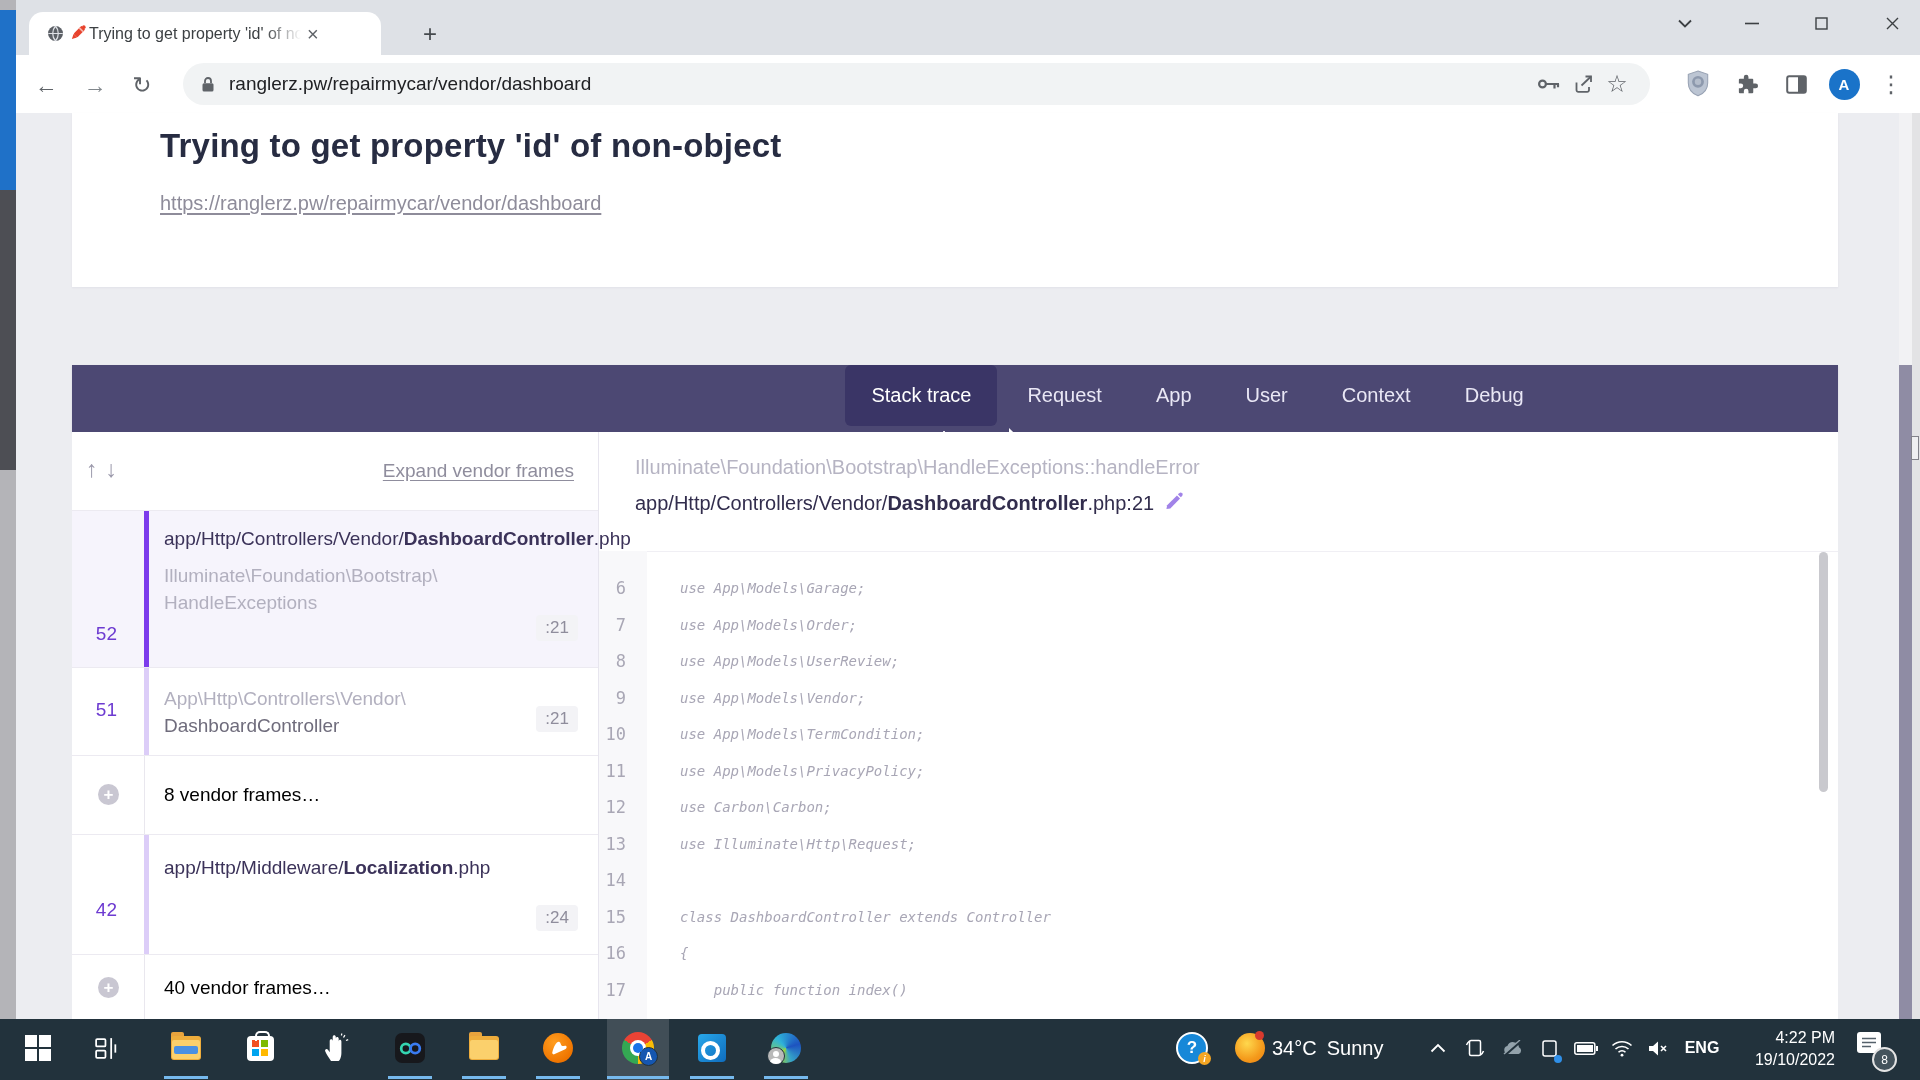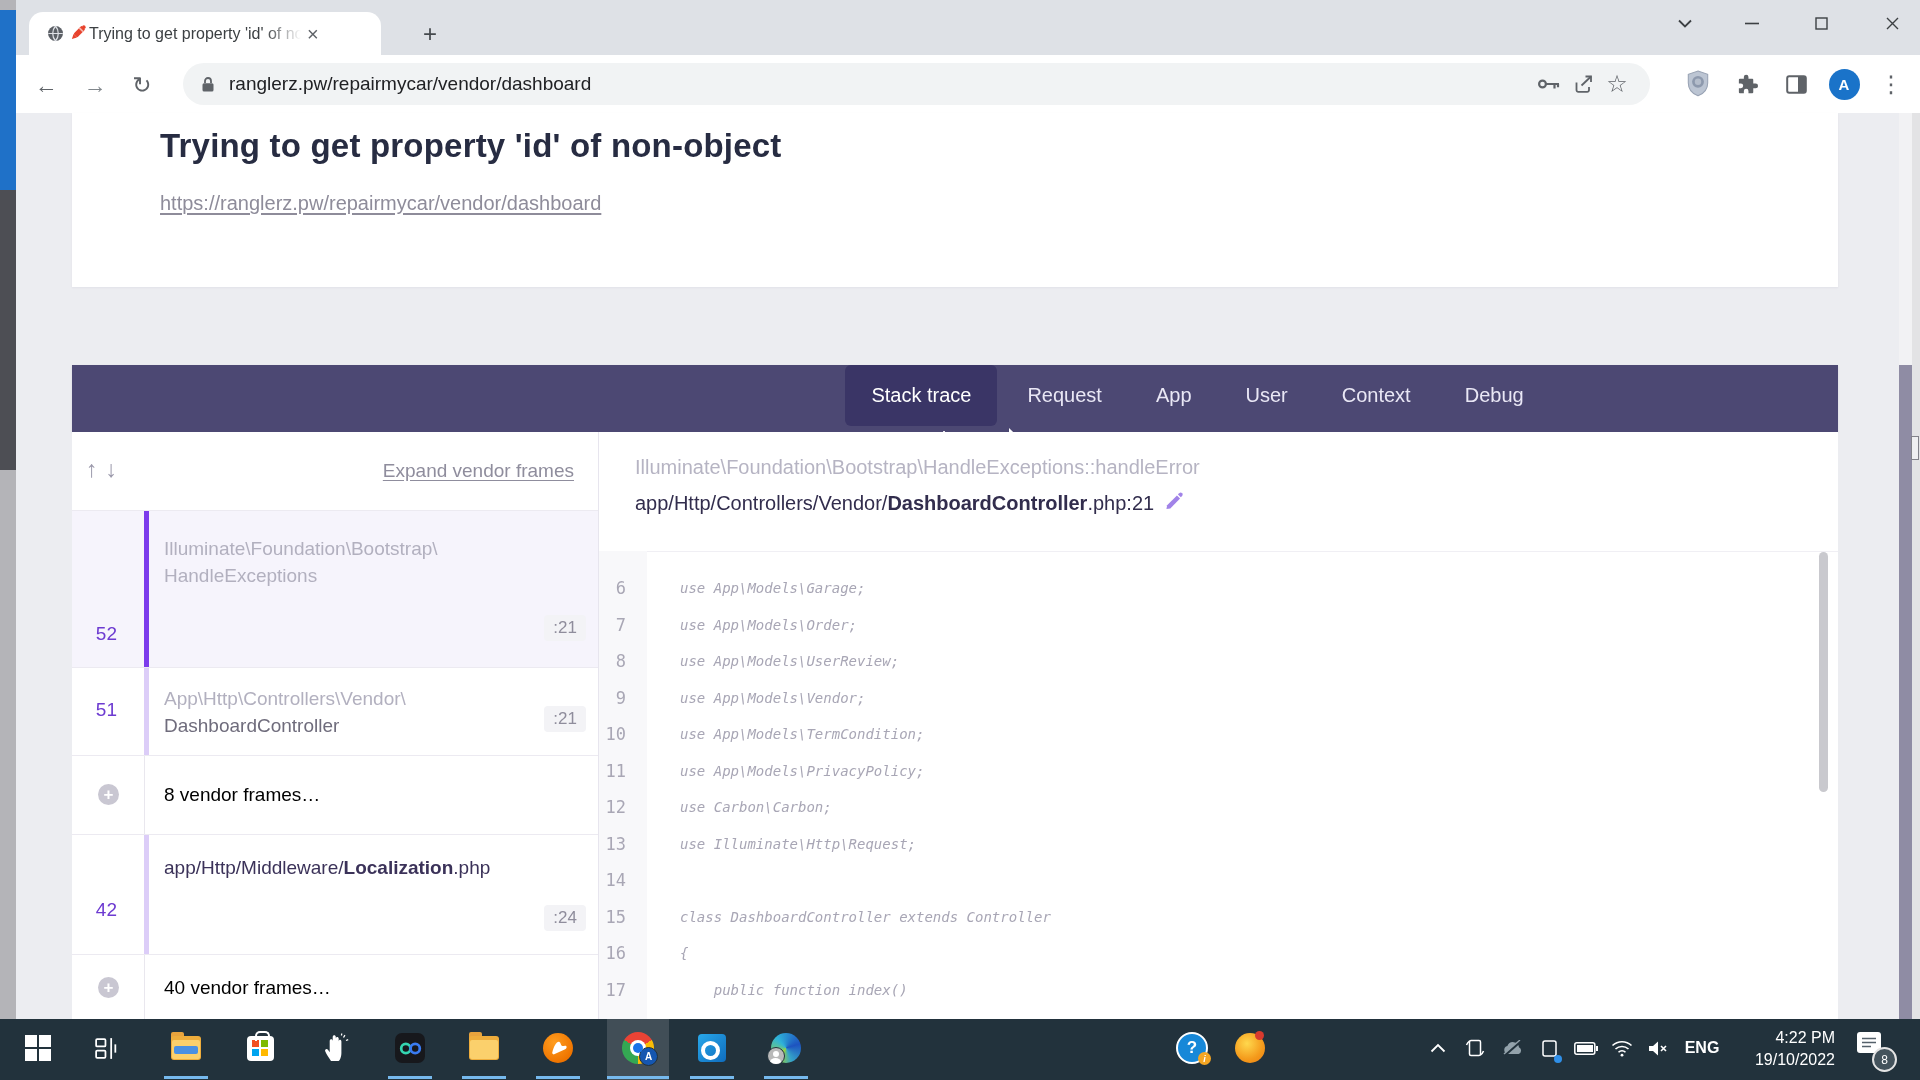--- a/index.html
+++ b/index.html
@@ -63,21 +63,21 @@
   .f-num{position:absolute;left:0;width:45px;text-align:right;font-size:19px;color:#6d3bd1;}
   .f-accent{position:absolute;left:72px;top:0;bottom:0;width:5px;}
   .accent-strong{background:#7c3bec;}
   .accent-light{background:#dccdf8;}
   .accent-line{width:1px;background:#e9e7ee;}
   .f-body{margin-left:92px;padding-top:14px;line-height:27px;font-size:19px;}
   .f-path{color:#3b3259;}
   .f-path b{font-weight:700;}
   .f-ns{color:#b2b0bf;}
   .f-ns .dark{color:#6f6c7c;}
-  .f-badge{position:absolute;right:12px;background:#f3f3f6;color:#8f8d9c;font-size:17px;padding:3px 9px;border-radius:4px;}
+  .f-badge{position:absolute;right:20px;background:#f3f3f6;color:#8f8d9c;font-size:17px;padding:3px 9px;border-radius:4px;}
   .vendor-row{display:flex;align-items:center;}
   .v-plus{position:absolute;left:26px;top:50%;width:21px;height:21px;margin-top:-11px;border-radius:50%;background:#c9c7d2;
     color:#fff;font-size:17px;font-weight:bold;display:flex;align-items:center;justify-content:center;line-height:1;}
   .v-label{margin-left:92px;font-size:19px;color:#000000;}
 
   
   .code-head{position:relative;height:119px;border-bottom:1px solid #f0eff4;}
   .ch-ns{position:absolute;left:36px;top:24px;font-size:20px;color:#b6b4c3;}
   .ch-path{position:absolute;left:36px;top:58px;font-size:20px;color:#322d4d;display:flex;align-items:center;gap:10px;}
   .ch-path b{font-weight:700;}
@@ -289,20 +289,21 @@
       <div class="leftcol">
         <div class="lc-header">
           <span class="lc-arrows"><span>↑</span><span>↓</span></span>
           <span class="expand-link">Expand vendor frames</span>
         </div>
 
         <div class="frame" style="height:157px;background:#f6f4fc;">
           <span class="f-num" style="bottom:22px;">52</span>
           <span class="f-accent accent-strong"></span>
           <div class="f-body">
+            <div class="f-path"><span>app/Http/Controllers/Vendor/</span><b>DashboardController</b><span>.php</span></div>
             <div class="f-ns" style="margin-top:10px;"><span>Illuminate\Foundation\Bootstrap\</span><br><span>HandleExceptions</span></div>
           </div>
           <span class="f-badge" style="top:104px;">:21</span>
         </div>
 
         <div class="frame" style="height:88px;">
           <span class="f-num" style="top:31px;">51</span>
           <span class="f-accent accent-light"></span>
           <div class="f-body" style="padding-top:17px;">
             <div class="f-ns"><span>App\Http\Controllers\Vendor\</span><br><span class="dark">DashboardController</span></div>
@@ -512,20 +513,24 @@
           <span>?</span>
           <span class="ibadge">i</span>
         </div>
     </div>
 
     <div class="tb-item" style="left:1230px;width:40px;">
       <div class="sun">
           <span class="dot"></span>
         </div>
     </div>
+    <div class="tb-item" style="left:1272px;width:150px;justify-content:flex-start;gap:10px;">
+      <span class="tb-text">34°C</span>
+      <span class="tb-text">Sunny</span>
+    </div>
 
     <div class="tb-item" style="left:1422px;width:32px;">
       <svg width="16" height="10" viewBox="0 0 16 10" fill="none" stroke="#fff" stroke-width="1.8">
           <path d="M1.5 8.5 8 2l6.5 6.5"></path>
         </svg>
     </div>
     <div class="tb-item" style="left:1459px;width:32px;">
       <svg width="20" height="20" viewBox="0 0 20 20" fill="none" stroke="#fff" stroke-width="1.5">
           <rect x="4.5" y="2.5" width="11" height="15" rx="1.5"></rect>
           <path d="M1.5 7a9 9 0 0 1 3-4M18.5 13a9 9 0 0 1-3 4" stroke-dasharray="0"></path>

